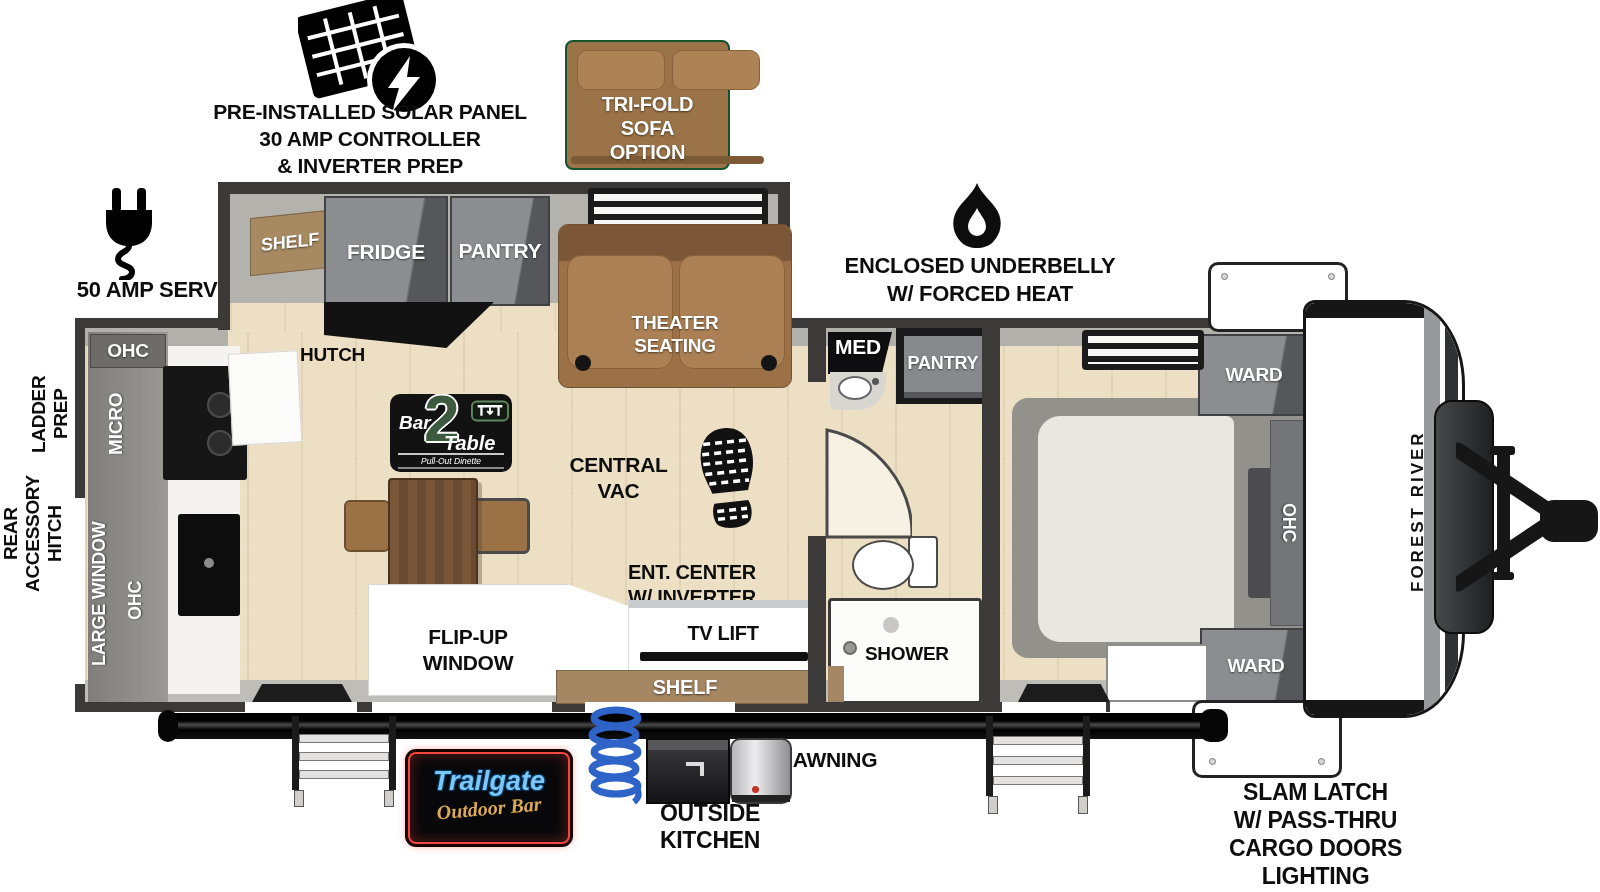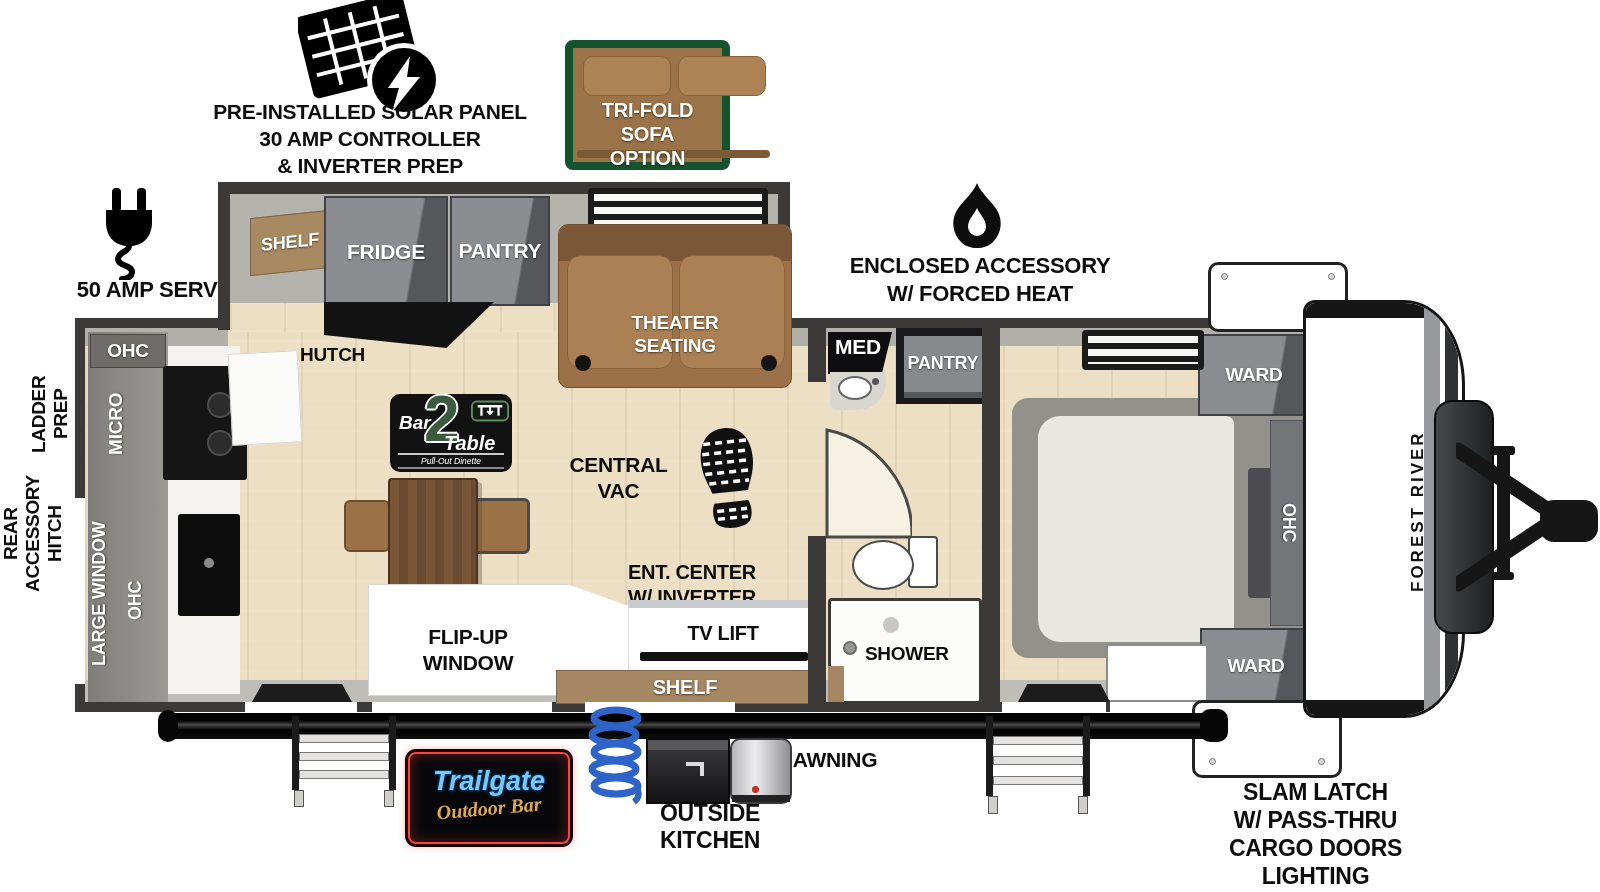--- a/index.html
+++ b/index.html
@@ -42,21 +42,21 @@
     <circle cx="106" cy="80" r="37" fill="#fff"></circle>
     <circle cx="106" cy="80" r="32" fill="#000"></circle>
     <path d="M112,56 L90,88 h11 l-7,24 28,-35 h-13 Z" fill="#fff"></path>
   </svg>
   <div class="abs blk ctr" style="left:195px;top:98px;width:350px;font-size:21px;line-height:27px">
     <span style="display:block">PRE-INSTALLED SOLAR PANEL</span>
     <span style="display:block">30 AMP CONTROLLER</span>
     <span style="display:block">&amp; INVERTER PREP</span>
   </div>
 
-  <div class="abs" style="left:565px;top:40px;width:165px;height:130px;background:#9a7348;border:8px solid #14532d;border-radius:8px">
+  <div class="abs" style="left:565px;top:40px;width:165px;height:130px;background:#9a7348;border:2px solid #14532d;border-radius:8px">
     <div class="abs" style="left:10px;top:8px;width:88px;height:40px;background:#ad8356;border:1px solid #8a6239;border-radius:10px"></div>
     <div class="abs" style="left:105px;top:8px;width:88px;height:40px;background:#ad8356;border:1px solid #8a6239;border-radius:10px"></div>
     <div class="abs" style="left:4px;bottom:4px;width:193px;height:8px;background:#7c5a36;border-radius:4px"></div>
     <div class="abs wht ctr" style="left:0;top:50px;width:100%;font-size:20px;line-height:24px">
       <span style="display:block">TRI-FOLD</span>
       <span style="display:block">SOFA</span>
       <span style="display:block">OPTION</span>
     </div>
   </div>
 
@@ -75,21 +75,21 @@
   <div class="abs vup blk ctr" style="left:0px;top:448px;height:172px;font-size:19px;line-height:22px">
     <span style="display:block">REAR</span>
     <span style="display:block">ACCESSORY</span>
     <span style="display:block">HITCH</span>
   </div>
 
   <svg class="abs" style="left:947px;top:182px;width:60px;height:70px" viewBox="0 0 60 70">
     <path fill-rule="evenodd" d="M30,1 C26,12 14,20 9,30 C4,40 6,52 14,60 C22,68 38,68 46,60 C54,52 56,40 51,30 C46,20 34,12 30,1 Z M30,26 c3,7 9,11 9,19 a9,9 0 0 1 -18,0 c0,-8 6,-12 9,-19 Z" fill="#0d0d0d"></path>
   </svg>
   <div class="abs blk ctr" style="left:800px;top:252px;width:360px;font-size:22px;line-height:28px">
-    <span style="display:block">ENCLOSED ACCESSORY</span>
+    <span style="display:block">ENCLOSED UNDERBELLY</span>
     <span style="display:block">W/ FORCED HEAT</span>
   </div>
 
   <div class="abs wall" style="left:75px;top:318px;width:1237px;height:394px"></div>
   <div class="abs floor" style="left:85px;top:328px;width:1217px;height:374px"></div>
   <div class="abs band" style="left:85px;top:328px;width:143px;height:18px"></div>
   <div class="abs band" style="left:780px;top:328px;width:524px;height:18px"></div>
   <div class="abs" style="left:85px;top:680px;width:1217px;height:22px;background:#bfbdb8"></div>
   <div class="abs band" style="left:1284px;top:328px;width:18px;height:374px"></div>
 

